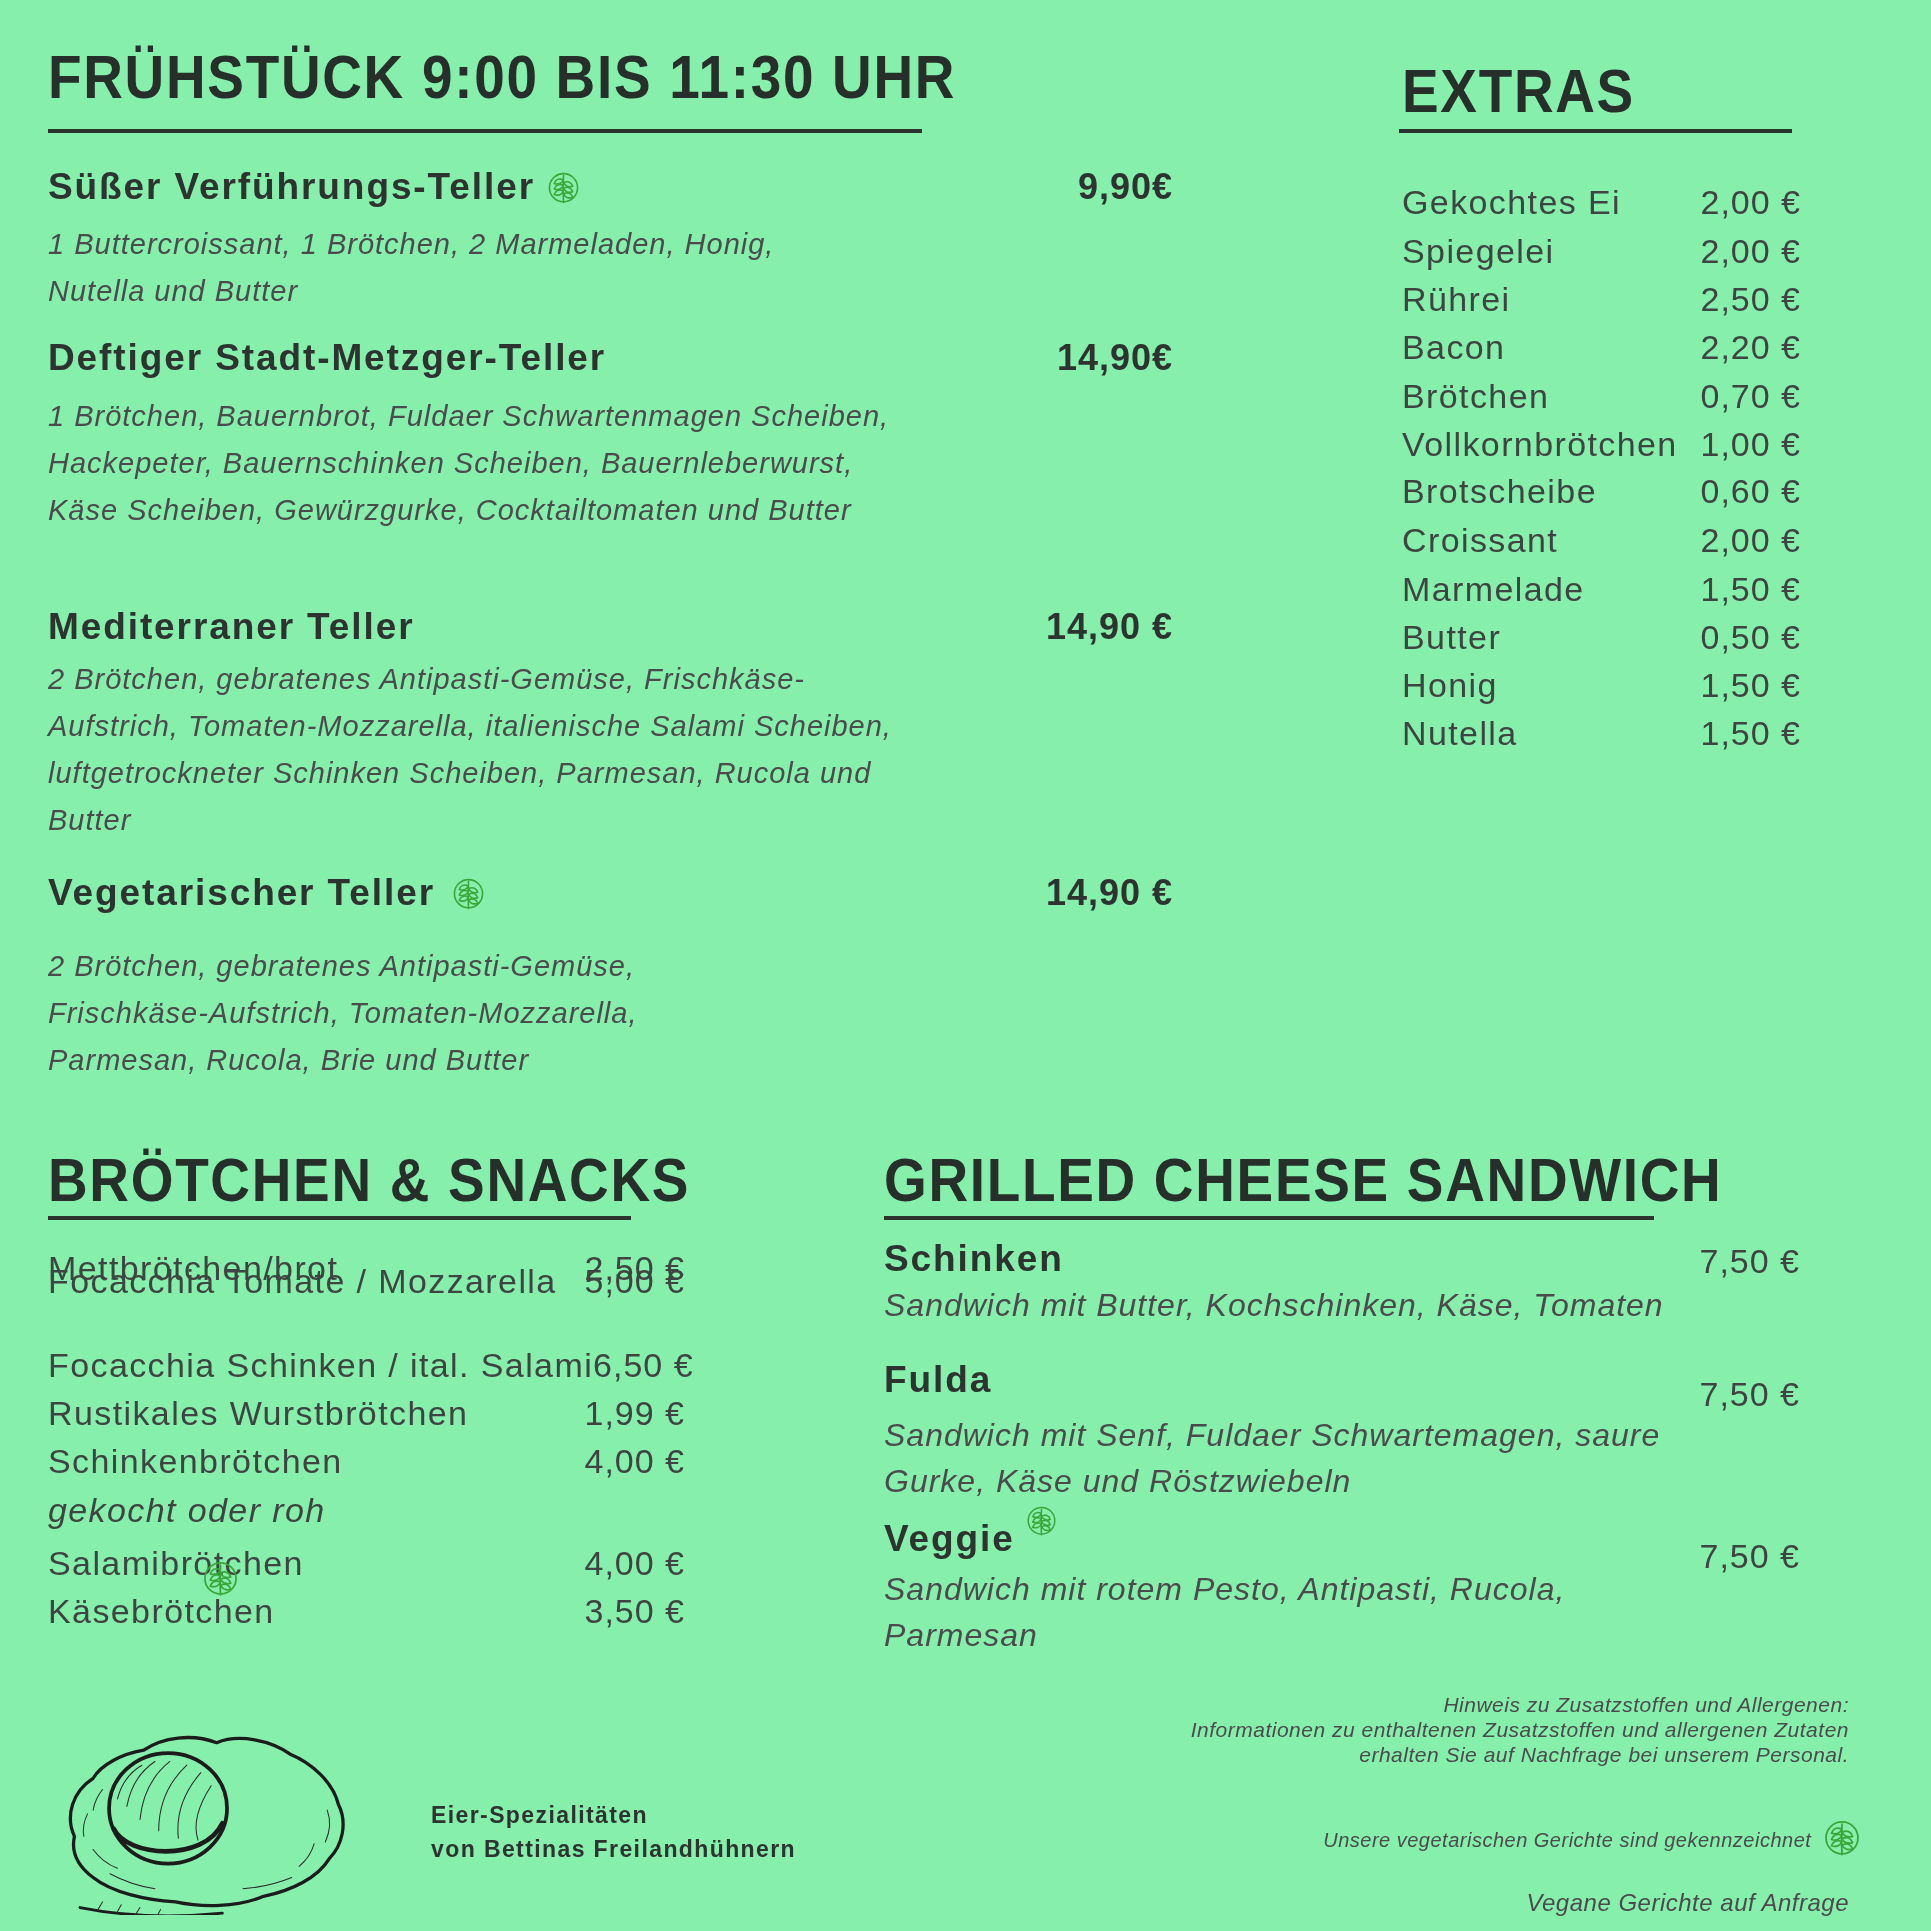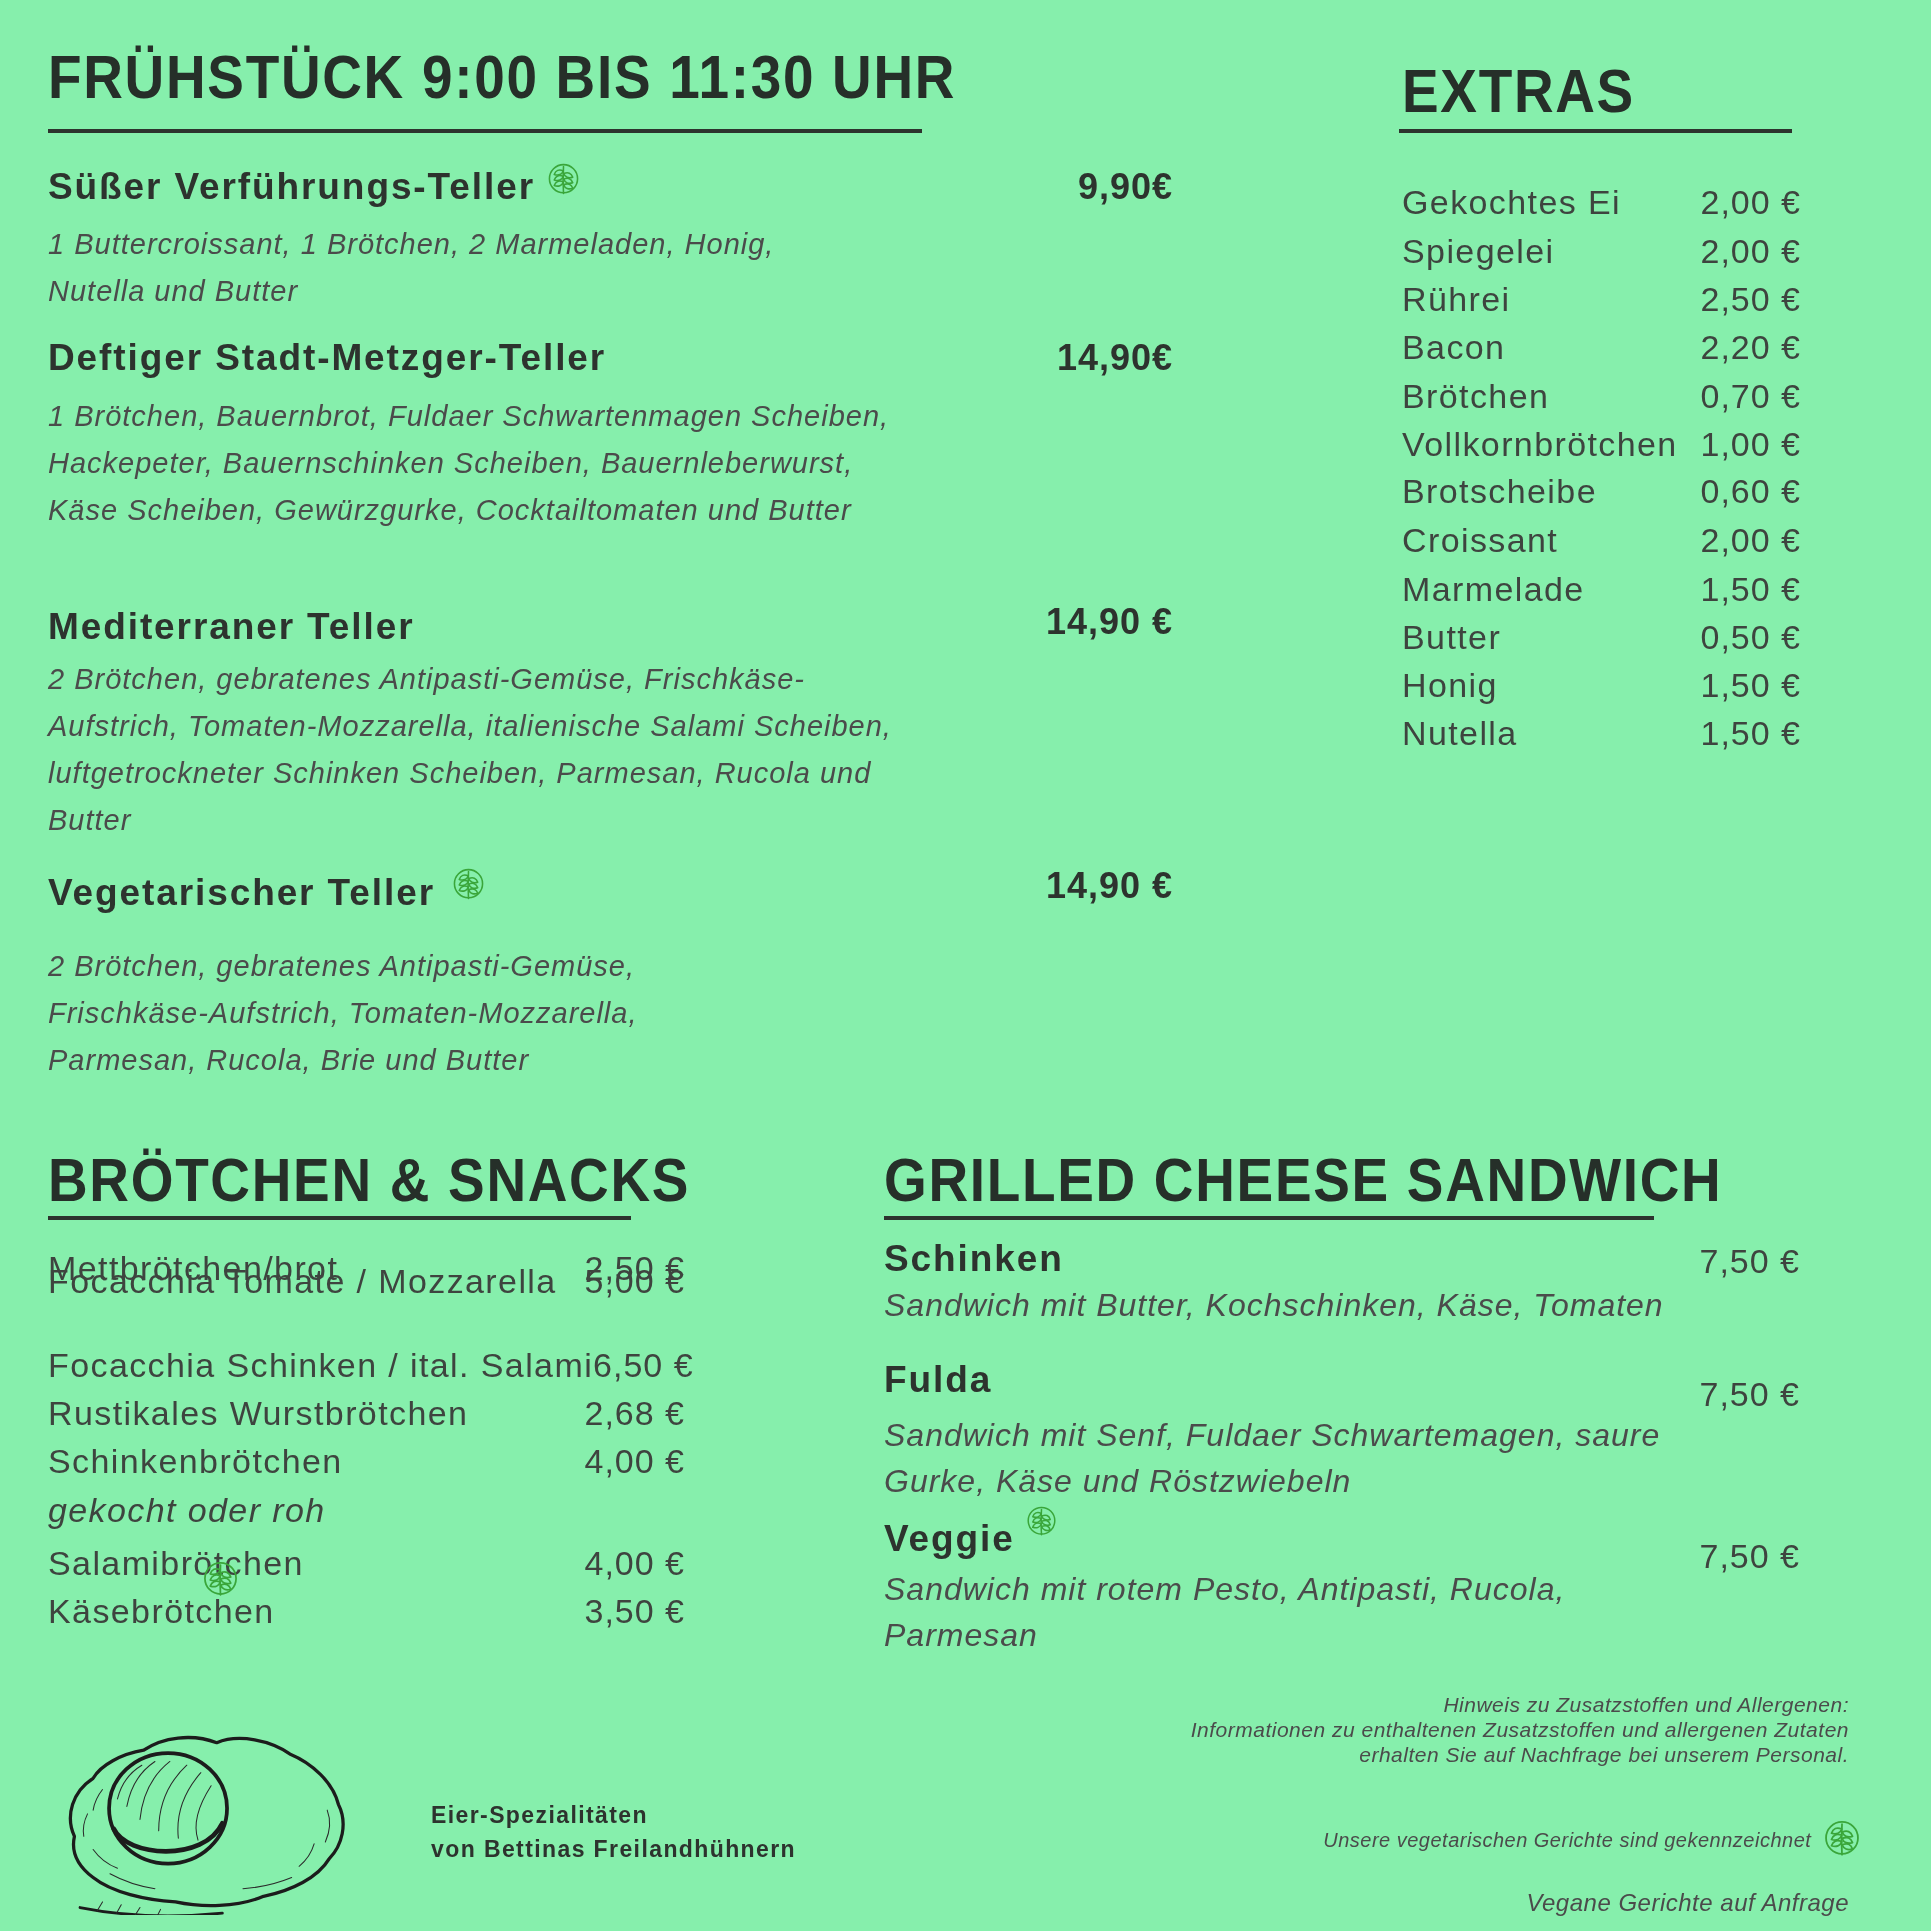--- a/index.html
+++ b/index.html
@@ -9,21 +9,21 @@
     color:#3e443f;
   }
   
   .h-big{
     position:absolute;white-space:nowrap;
     font-weight:700;font-size:61px;letter-spacing:1.9px;color:#262f29;
     transform:scaleX(0.9);transform-origin:left top;
   }
   .rule{position:absolute;height:3.9px;background:#2d332e;}
   
-  .brow{position:absolute;left:48px;width:1125px;display:flex;align-items:center;white-space:nowrap;}
+  .brow{position:absolute;left:48px;width:1125px;display:flex;align-items:flex-end;white-space:nowrap;}
   .iname{font-weight:700;font-size:37px;letter-spacing:1.9px;color:#2d332e;}
   .iprice{margin-left:auto;font-weight:700;font-size:36px;letter-spacing:1px;color:#2d332e;}
   .leaf{flex:0 0 auto;}
   .leaf path,.leaf circle{fill:none;stroke:#3aa63a;stroke-width:1.7;stroke-linecap:round;stroke-linejoin:round;}
   .sup{margin:-13.5px 0 0 9.7px;}
   .bdesc{position:absolute;left:48px;font-style:italic;font-size:29px;line-height:47px;
          letter-spacing:1px;color:#4b4b4b;white-space:nowrap;}
   
   .xrow{position:absolute;left:1402px;width:399px;display:flex;justify-content:space-between;
         font-size:34px;letter-spacing:1.4px;color:#3e443f;white-space:nowrap;}
@@ -179,21 +179,21 @@
   <div class="srow" style="top:1262px">
     <span>Focacchia Tomate / Mozzarella</span>
     <span class="price">5,00 €</span>
   </div>
   <div class="srow" style="top:1346px">
     <span>Focacchia Schinken / ital. Salami</span>
     <span class="price">6,50 €</span>
   </div>
   <div class="srow" style="top:1394px">
     <span>Rustikales Wurstbrötchen</span>
-    <span class="price">2,68 €</span>
+    <span class="price">1,99 €</span>
   </div>
   <div class="srow" style="top:1442px">
     <span>Schinkenbrötchen</span>
     <span class="price">4,00 €</span>
   </div>
   <div class="srow" style="top:1491px;font-style:italic">
     <span>gekocht oder roh</span>
     <span class="price"></span>
   </div>
   <div class="srow" style="top:1544px">

